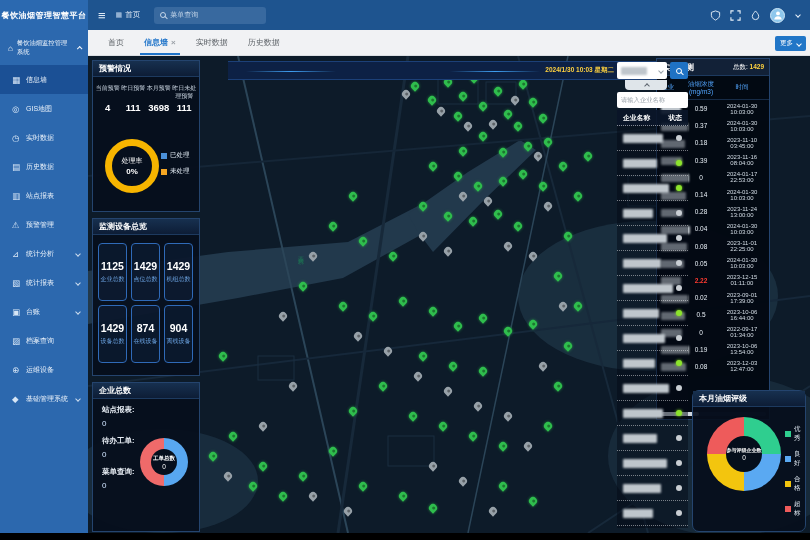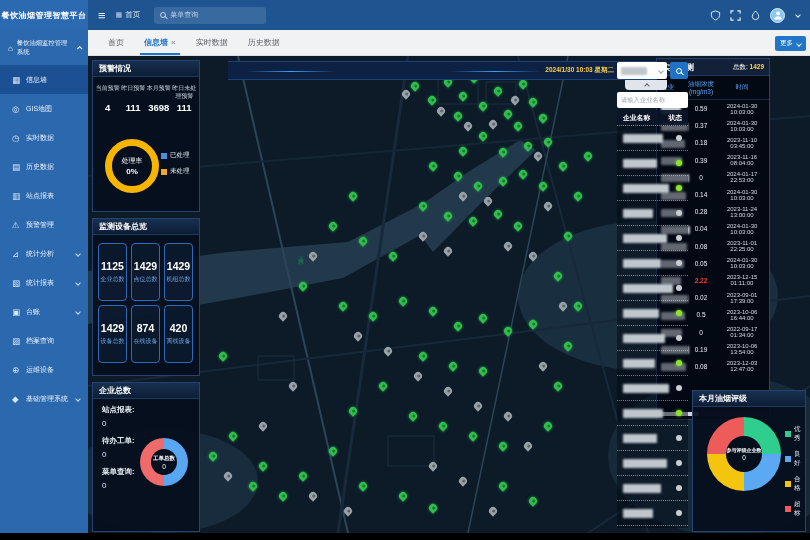--- a/index.html
+++ b/index.html
@@ -435,21 +435,21 @@
             </div>
             <div class="dev-box">
               <div class="vl">1429</div>
               <div class="lb">设备总数</div>
             </div>
             <div class="dev-box">
               <div class="vl">874</div>
               <div class="lb">在线设备</div>
             </div>
             <div class="dev-box">
-              <div class="vl">420</div>
+              <div class="vl">904</div>
               <div class="lb">离线设备</div>
             </div>
           </div>
       </div>
 
       <div class="panel" style="left:4px;top:326px;width:108px;height:150px;">
         <div class="p-title">企业总数</div>
         <div class="wo-rows" id="wo-rows">
             <div class="wo-row">
               <div class="lb">站点报表:</div>
@@ -648,21 +648,21 @@
               <span class="c1"><span class="blur-blob" style="display: inline-block; width: 25px; height: 8px;"></span></span>
               <span class="c2">0.08</span>
               <span class="c3">2023-12-03 12:47:00</span>
             </div>
           </div>
         <div class="rt-scroll">
             <span class="thumb"></span>
           </div>
       </div>
 
-      <div class="panel" style="left:604px;top:334px;width:114px;height:142px;">
+      <div class="panel" style="left:604px;top:334px;width:114px;height:142px;border-radius:7px;">
         <div class="p-title">本月油烟评级</div>
         <div class="rate-donut">
           <div class="hole">
             <span class="t1">参与评级企业数</span>
             <span class="t2">0</span>
           </div>
         </div>
         <div class="rate-legend" id="rate-legend">
             <div class="legend-item">
               <span class="sq" style="background: rgb(47, 206, 143);"></span>

